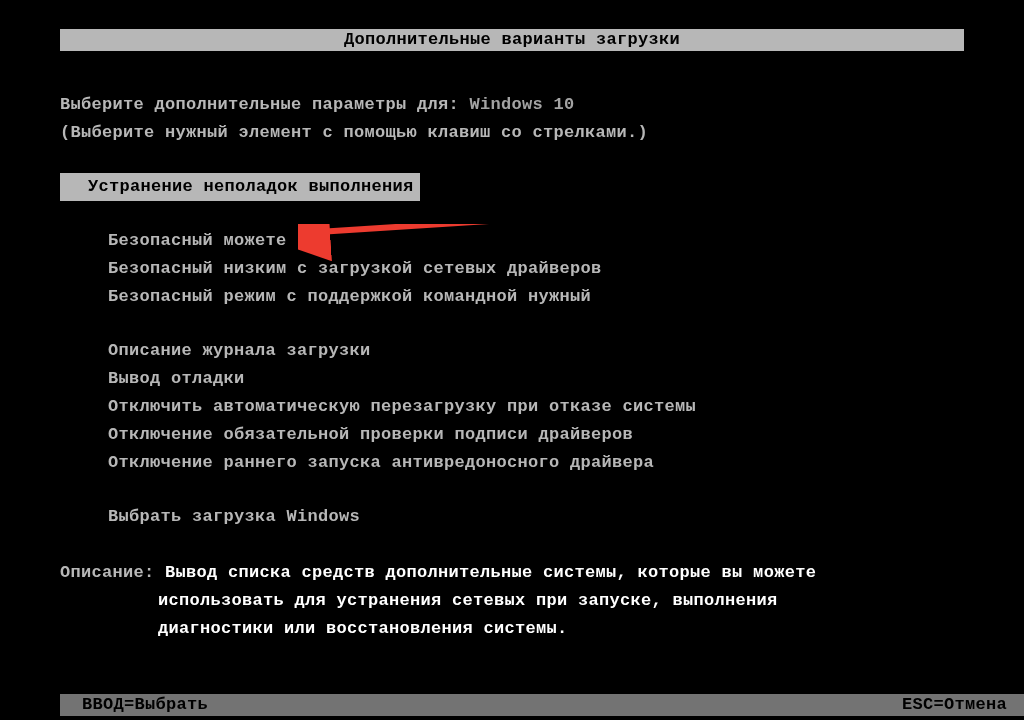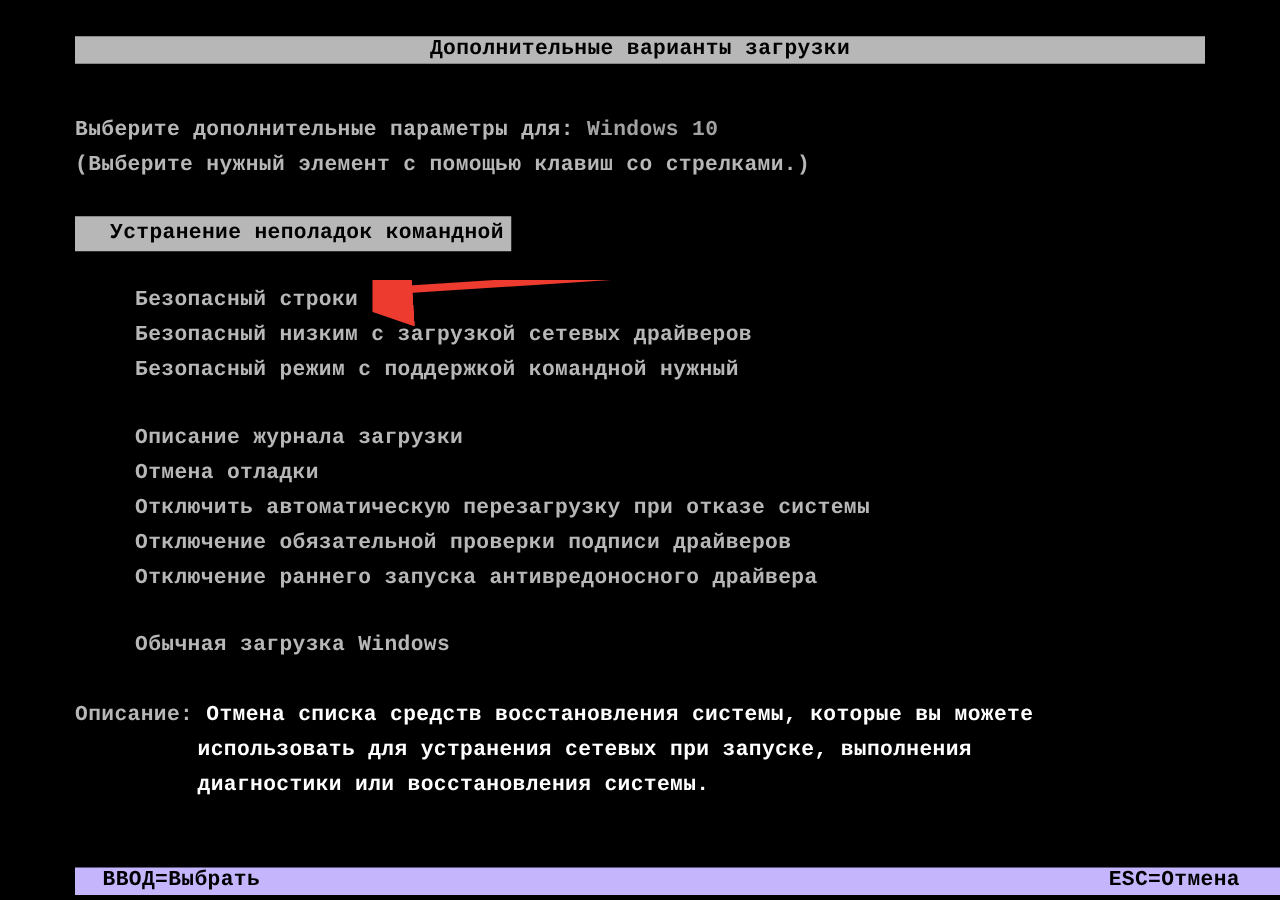--- a/index.html
+++ b/index.html
@@ -59,23 +59,23 @@
   .desc-text { color: #fff; }
   .desc-text .line { display: block; padding-left: 98px; }
   .desc-text .line.first { display: inline; padding-left: 0; }
   .footer-bar {
     position: absolute;
     left: 60px;
     right: 0;
     bottom: 4px;
     height: 22px;
     line-height: 22px;
-    background: #c4b5fd;
+    background: #737373;
     color: #000;
-    padding: 0 32px 0 22px;
+    padding: 0 17px 0 22px;
     box-sizing: border-box;
     font-weight: bold;
   }
   .footer-left { float: left; }
   .footer-right { float: right; }
 
   
   .arrow {
     position: absolute;
     left: 298px;
@@ -95,45 +95,45 @@
 
   <div class="prompt-block">
     <div class="prompt-line">
       <span>Выберите дополнительные параметры для:</span>
       <span class="os">Windows 10</span>
     </div>
     <div class="hint-line">(Выберите нужный элемент с помощью клавиш со стрелками.)</div>
   </div>
 
   <div class="opt-group">
-    <span class="selected">Устранение неполадок командной</span>
+    <span class="selected">Устранение неполадок выполнения</span>
   </div>
 
   <div class="opt-group">
-    <span class="opt">Безопасный строки</span>
+    <span class="opt">Безопасный можете</span>
     <span class="opt">Безопасный низким с загрузкой сетевых драйверов</span>
     <span class="opt">Безопасный режим с поддержкой командной нужный</span>
   </div>
 
   <div class="opt-group">
     <span class="opt">Описание журнала загрузки</span>
-    <span class="opt">Отмена отладки</span>
+    <span class="opt">Вывод отладки</span>
     <span class="opt">Отключить автоматическую перезагрузку при отказе системы</span>
     <span class="opt">Отключение обязательной проверки подписи драйверов</span>
     <span class="opt">Отключение раннего запуска антивредоносного драйвера</span>
   </div>
 
   <div class="opt-group">
-    <span class="opt">Обычная загрузка Windows</span>
+    <span class="opt">Выбрать загрузка Windows</span>
   </div>
 
   <div class="desc-block">
     <span class="desc-label">Описание:</span>
     <span class="desc-text">
-      <span class="line first">Отмена списка средств восстановления системы, которые вы можете</span>
+      <span class="line first">Вывод списка средств дополнительные системы, которые вы можете</span>
       <span class="line">использовать для устранения сетевых при запуске, выполнения</span>
       <span class="line">диагностики или восстановления системы.</span>
     </span>
   </div>
 
   <div class="footer-bar">
     <span class="footer-left">ВВОД=Выбрать</span>
     <span class="footer-right">ESC=Отмена</span>
   </div>
 

